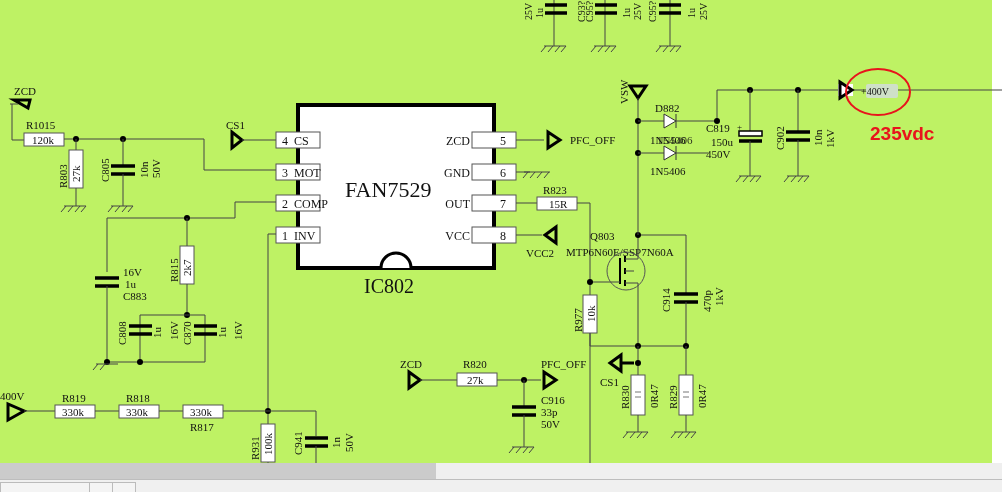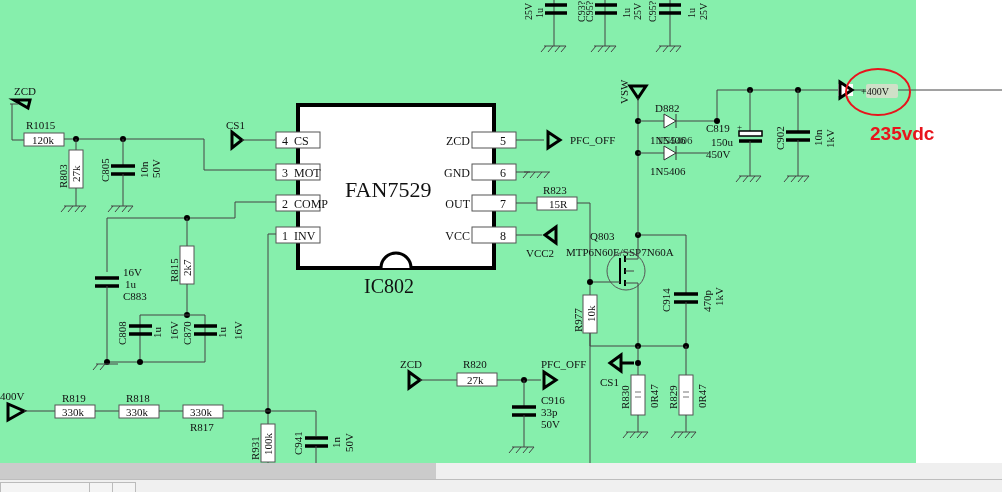--- a/index.html
+++ b/index.html
@@ -1,17 +1,17 @@
 <!DOCTYPE html>
 <html><head>
 <meta charset="utf-8">
 <style>
   html,body{margin:0;padding:0;background:#fff;}
   body{width:1002px;height:492px;position:relative;overflow:hidden;font-family:"Liberation Serif",serif;}
-  #canvas{position:absolute;left:0;top:0;width:916px;height:463px;background:#86efac;}
+  #canvas{position:absolute;left:0;top:0;width:992px;height:463px;background:#bef264;}
   svg text{font-family:"Liberation Serif",serif;fill:#111;}
   .w{stroke:#444;stroke-width:1;fill:none;}
   .res{fill:#fff;stroke:#555;stroke-width:1;}
   .cap{stroke:#000;stroke-width:3.5;}
   .dot{fill:#000;}
   .pin{fill:#fff;stroke:#555;stroke-width:1;}
   .gnd{stroke:#444;stroke-width:1;fill:none;}
   .port{stroke:#000;stroke-width:3;fill:none;}
   #hscroll{position:absolute;left:0;top:463px;width:1002px;height:16px;background:#efefef;border-bottom:1px solid #bdbdbd;}
   #hthumb{position:absolute;left:0;top:0;width:436px;height:16px;background:#cbcbcb;}

